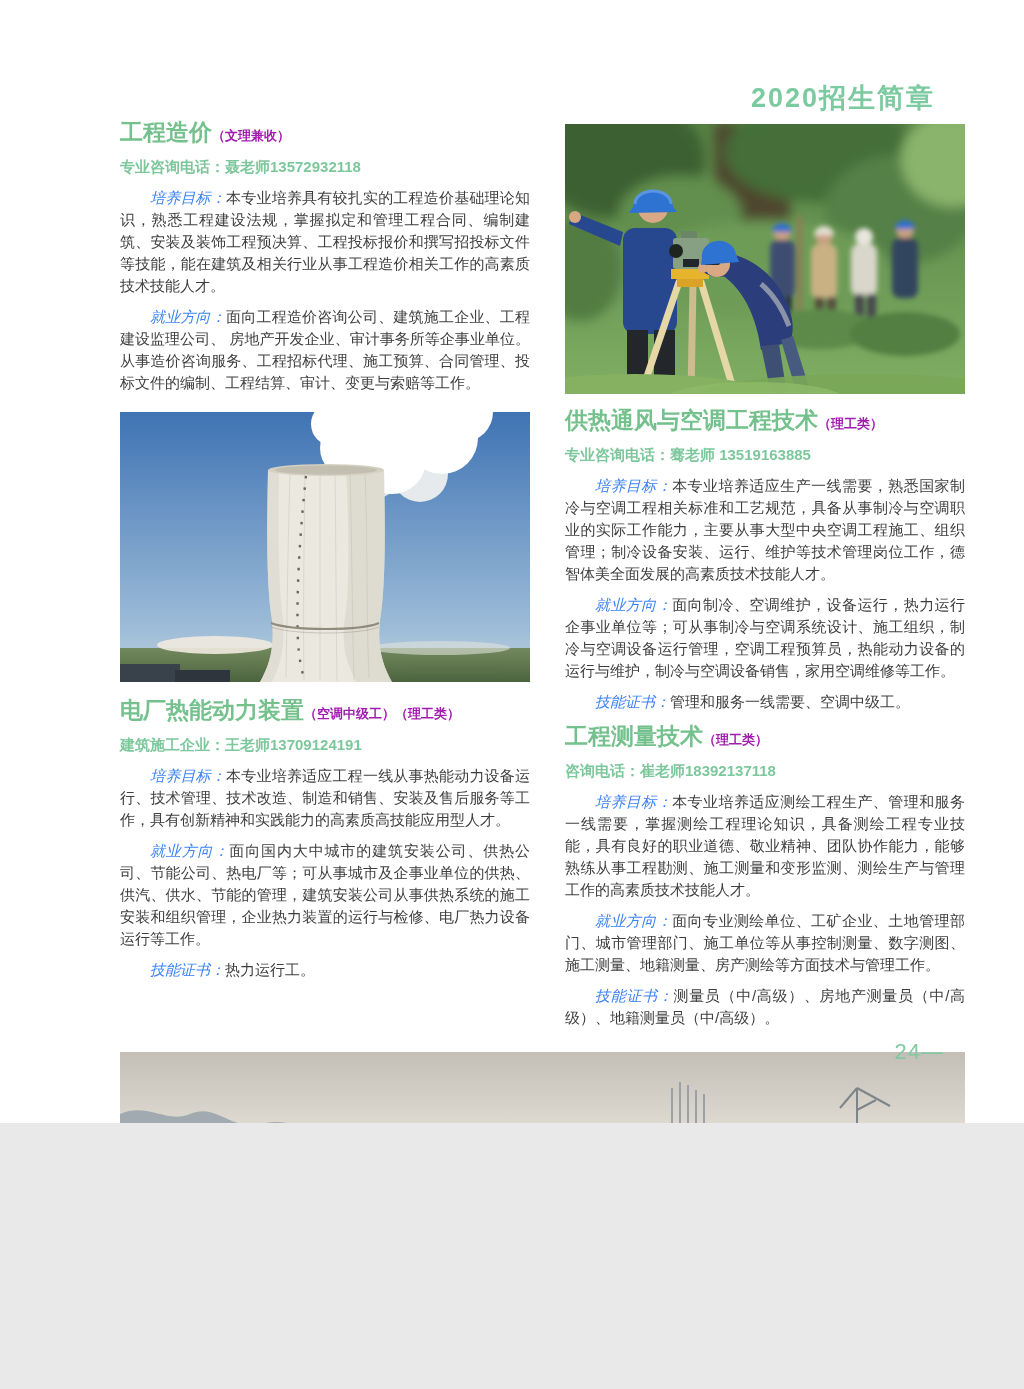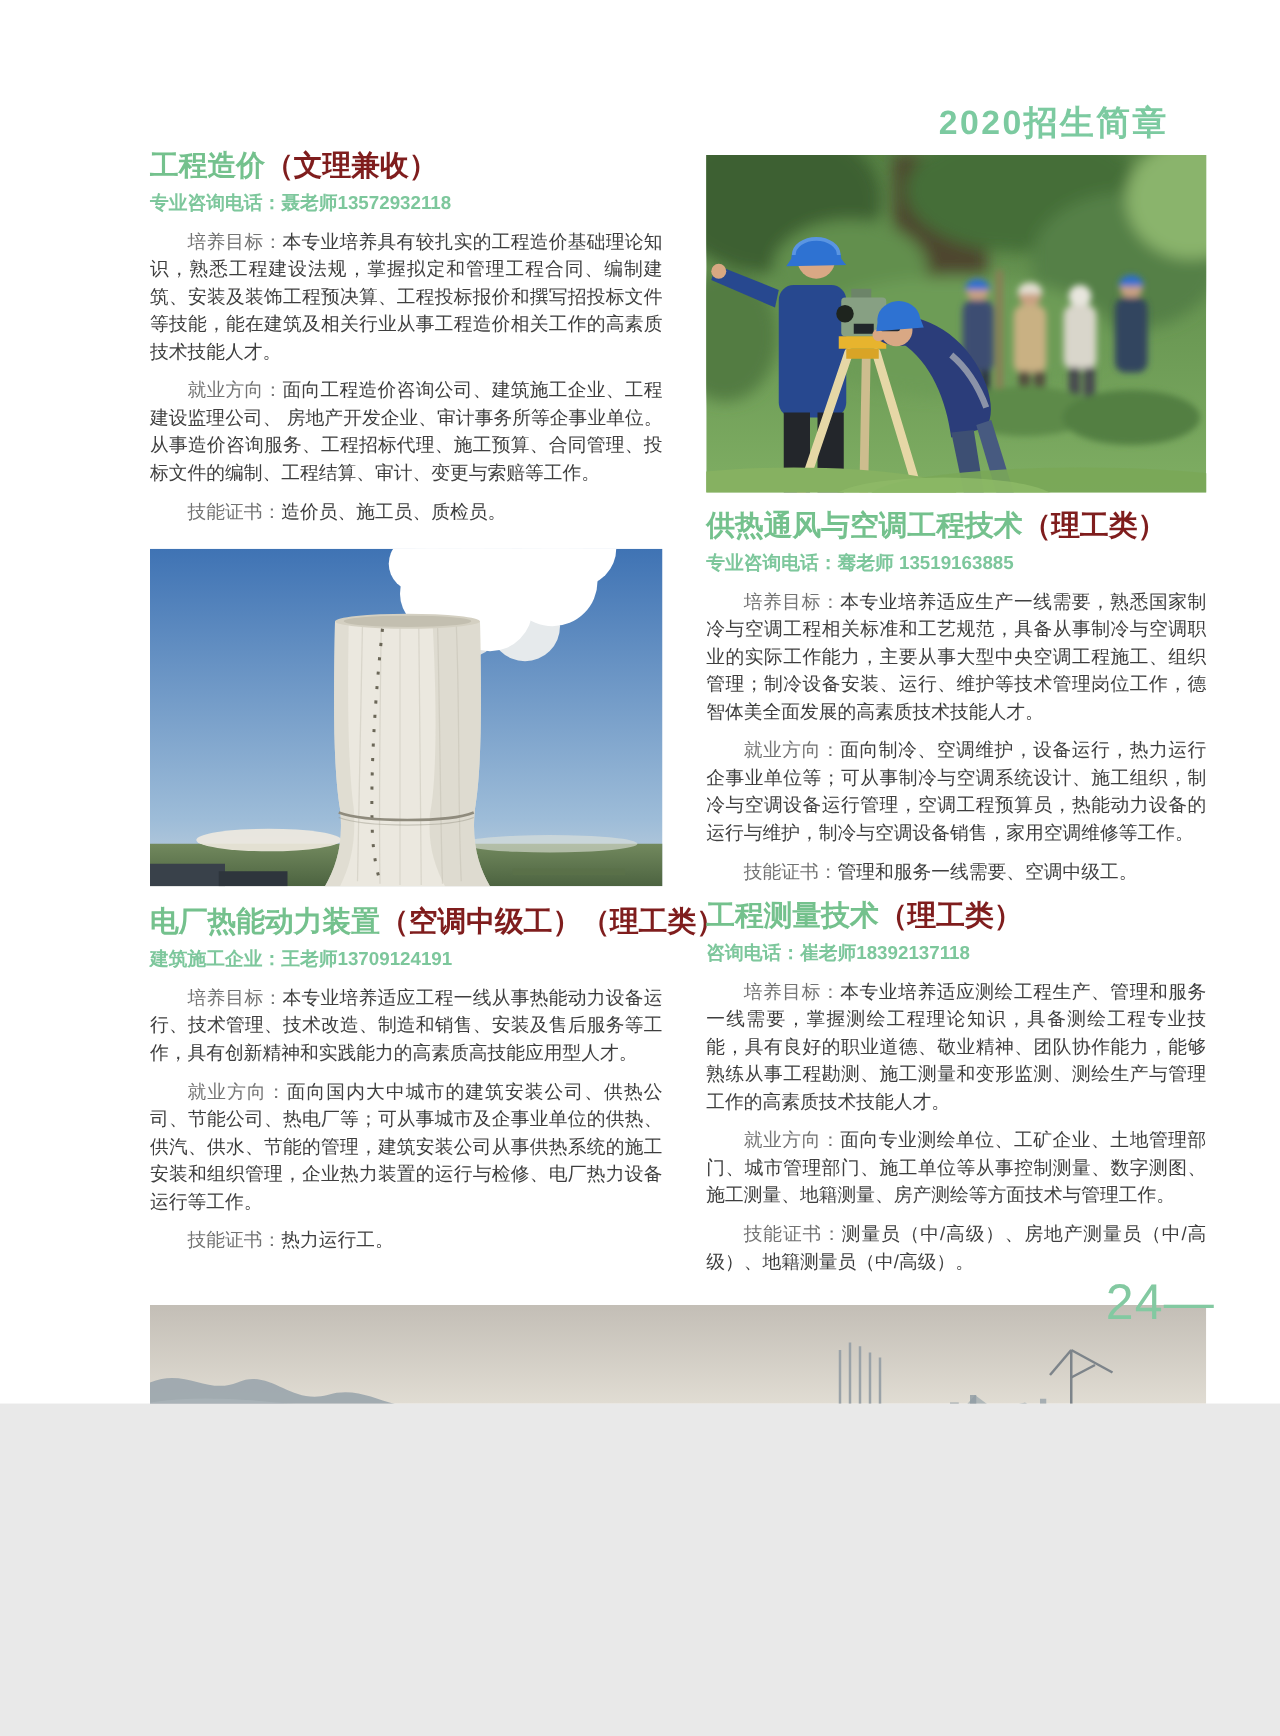--- a/index.html
+++ b/index.html
@@ -23,64 +23,63 @@
   }
   .col-left{width:410px;flex:0 0 410px;}
   .col-right{width:400px;flex:0 0 400px;}
   .sec-title{
     margin:0 0 7px 0;
     font-size:23px;line-height:28px;
     font-weight:bold;color:#74c18d;
     white-space:nowrap;
   }
   .sec-title .sub{
-    font-size:23px;font-weight:bold;color:#7f1d1d;
+    font-size:13px;font-weight:bold;color:#a21caf;
   }
   .phone{
     margin:0 0 10px 0;
     font-size:15px;line-height:20px;color:#7dc79c;font-weight:bold;
   }
   .para{
     margin:0 0 9px 0;
     font-size:15px;line-height:22px;color:#3e3e3e;
     text-align:justify;text-indent:2em;
   }
-  .para .plabel{color:#737373;}
+  .para .plabel{color:#3b82f6;font-style:italic;}
   figure{margin:0;}
   .photo-frame{display:block;line-height:0;}
   .photo-frame svg{display:block;}
   .fig-tower{margin:18px 0 14px 0;}
   .fig-surveyors{margin:6px 0 12px 0;}
   .section-gap{margin-top:6px;}
   .bridge-wrap{
     margin:14px 59px 0 120px;
     width:845px;height:300px;
   }
   .page-number{
-    position:absolute;right:52px;bottom:58px;
-    font-size:40px;color:#83c9a1;letter-spacing:1px;
+    position:absolute;right:80px;bottom:58px;
+    font-size:22px;color:#83c9a1;letter-spacing:1px;
   }
 </style>
 </head>
 <body>
 
 <div class="page">
 
   <div class="brochure-header">2020招生简章</div>
 
   <div class="columns">
 
     <div class="col-left">
 
       <section>
         <h2 class="sec-title"><span class="t">工程造价</span><span class="sub">（文理兼收）</span></h2>
         <div class="phone">专业咨询电话：聂老师13572932118</div>
         <p class="para"><span class="plabel">培养目标：</span><span>本专业培养具有较扎实的工程造价基础理论知识，熟悉工程建设法规，掌握拟定和管理工程合同、编制建筑、安装及装饰工程预决算、工程投标报价和撰写招投标文件等技能，能在建筑及相关行业从事工程造价相关工作的高素质技术技能人才。</span></p>
         <p class="para"><span class="plabel">就业方向：</span><span>面向工程造价咨询公司、建筑施工企业、工程建设监理公司、 房地产开发企业、审计事务所等企事业单位。从事造价咨询服务、工程招标代理、施工预算、合同管理、投标文件的编制、工程结算、审计、变更与索赔等工作。</span></p>
-        <p class="para"><span class="plabel">技能证书：</span><span>造价员、施工员、质检员。</span></p>
       </section>
 
       <figure class="fig-tower photo-frame">
         <svg width="410" height="270" viewBox="0 0 410 270">
           <defs>
             <linearGradient id="ctSky" x1="0" y1="0" x2="0" y2="1">
               <stop offset="0" stop-color="#3f73b4"></stop>
                 <stop offset="0.8" stop-color="#9dbcd8"></stop>
                 <stop offset="1" stop-color="#c4d2dd"></stop>
             </linearGradient>

